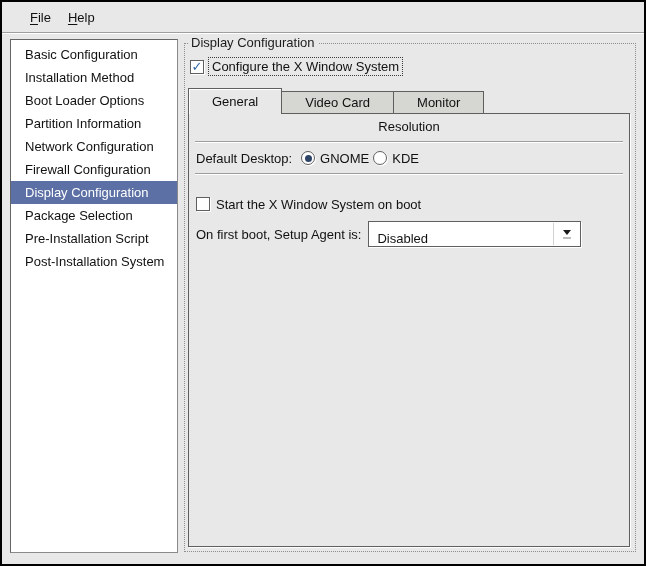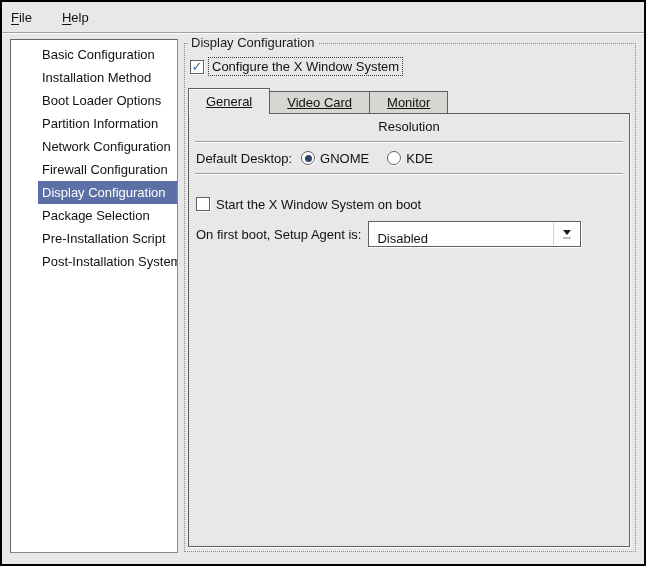--- a/index.html
+++ b/index.html
@@ -10,34 +10,34 @@
   }
   html,body{margin:0;padding:0;background:#fff;}
   #window{
     width:646px;height:566px;box-sizing:border-box;position:relative;
     border:2px solid #000;background:var(--frame-bg);
     font-family:"Liberation Sans","DejaVu Sans",sans-serif;font-size:13px;color:#111;
     overflow:hidden;
   }
   
   .menubar{
-    height:30px;display:flex;align-items:center;gap:26px;padding-left:7px;
+    height:30px;display:flex;align-items:center;gap:13px;padding-left:26px;
     border-bottom:1px solid #9e9e9e;box-shadow:0 1px 0 #ffffff;
   }
   .menu-item{padding:2px 2px;cursor:default;}
   .menu-item u{text-underline-offset:2px;}
   
   .main{position:absolute;top:33px;left:0;right:0;bottom:0;}
   
   .sidebar{
     position:absolute;left:8px;top:4px;width:168px;bottom:11px;
     background:#fff;border:1px solid #8a8a8a;border-top-color:#666;border-left-color:#666;
     padding-top:3px;box-sizing:border-box;overflow:hidden;
   }
-  .list-item{height:23px;line-height:23px;padding-left:4px;white-space:nowrap;cursor:default;margin-left:27px;}
+  .list-item{height:23px;line-height:23px;padding-left:14px;white-space:nowrap;cursor:default;}
   .list-item.selected{background:var(--selection-bg);color:#fff;}
   
   .frame{
     position:absolute;left:182px;right:8px;top:8px;bottom:12px;
     border:1px dotted #8d8d8d;
   }
   .frame-title{
     position:absolute;top:-9px;left:3px;background:var(--frame-bg);
     padding:0 3px;color:#1c1c1c;
   }
@@ -48,21 +48,21 @@
     border:1px solid #5f5f5f;box-shadow:1px 1px 0 #fff;
     display:flex;align-items:center;justify-content:center;flex:none;
   }
   .check-glyph{color:var(--check-blue);font-weight:bold;font-size:13px;line-height:10px;}
   .focus-dotted{outline:1px dotted #3a3a3a;padding:1px 3px;}
   
   .notebook{position:absolute;left:3px;right:5px;top:43px;bottom:4px;}
   .tabs{position:absolute;top:0;left:0;right:0;height:26px;display:flex;align-items:flex-end;z-index:2;}
   .tab{
     background:#d6d6d2;border:1px solid #5f5f5f;border-bottom:none;
-    height:22px;line-height:22px;padding:0 17px;box-sizing:border-box;cursor:default;text-decoration:underline;
+    height:22px;line-height:22px;padding:0 23px;box-sizing:border-box;cursor:default;
   }
   .tab + .tab{border-left:none;}
   .tab.active{
     background:var(--frame-bg);height:26px;line-height:25px;margin-bottom:-1px;
     box-shadow:inset 1px 1px 0 #fff;position:relative;z-index:3;
   }
   .page{
     position:absolute;top:26px;left:0;right:0;bottom:0;
     border:1px solid #5f5f5f;background:var(--frame-bg);
     box-shadow:1px 1px 0 #fdfdfd;z-index:1;
@@ -81,21 +81,21 @@
   .combo-btn{
     width:32px;margin-left:2px;box-sizing:border-box;flex:none;
     background:#e3e3e0;border:1px solid #5f5f5f;
     box-shadow:inset 1px 1px 0 #fff,inset -1px -1px 0 #bdbdbd;
     display:flex;align-items:center;justify-content:center;padding:0;cursor:default;
   }
   
   .sep{margin:5px 0;height:0;border-top:1px solid #9e9e9e;border-bottom:1px solid #fff;}
   
   .desktop-row{display:flex;align-items:center;height:20px;gap:9px;padding-left:1px;}
-  .radio-group{display:flex;align-items:center;gap:18px;}
+  .radio-group{display:flex;align-items:center;gap:4px;}
   .radio-wrap{display:flex;align-items:center;gap:5px;}
   .radio{
     width:14px;height:14px;box-sizing:border-box;border-radius:50%;
     background:#fff;border:1px solid #5f5f5f;box-shadow:1px 1px 0 #fff;
     display:flex;align-items:center;justify-content:center;flex:none;
   }
   .radio .dot{display:none;width:7px;height:7px;border-radius:50%;background:var(--radio-dot);}
   .radio.selected .dot{display:block;}
   
   .startx-row{display:flex;align-items:center;gap:6px;margin-top:20px;height:18px;padding-left:1px;}

